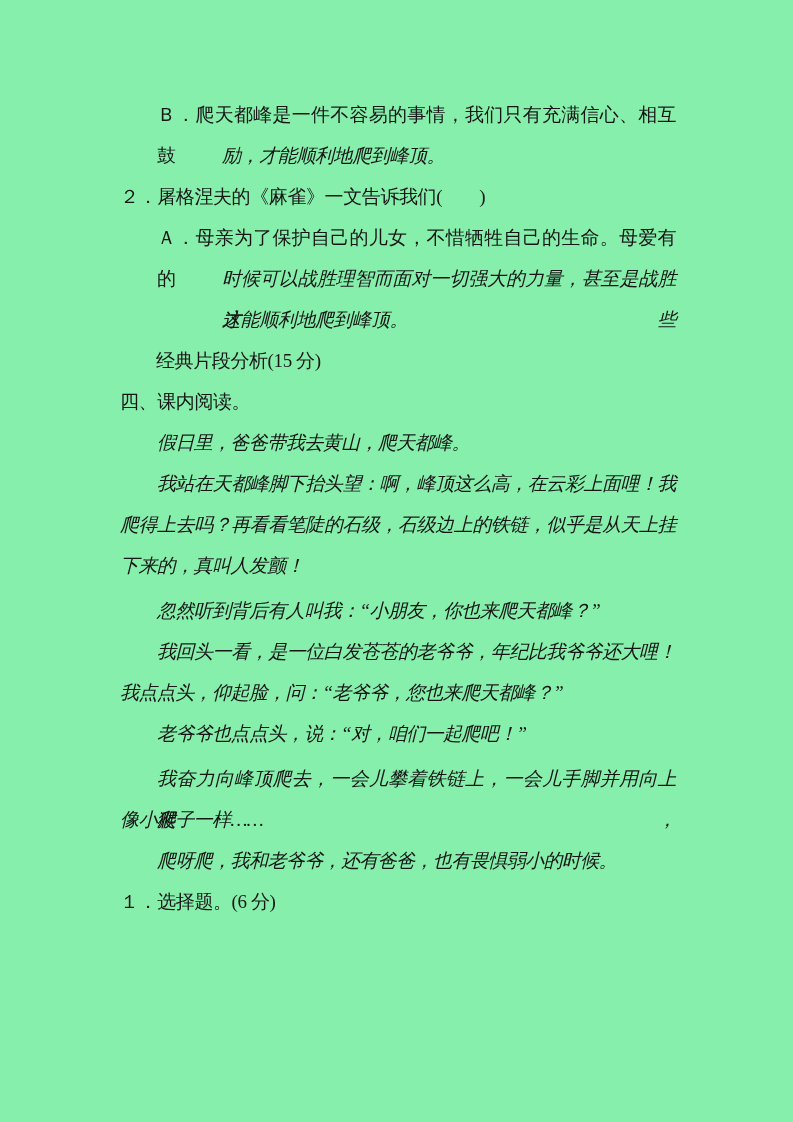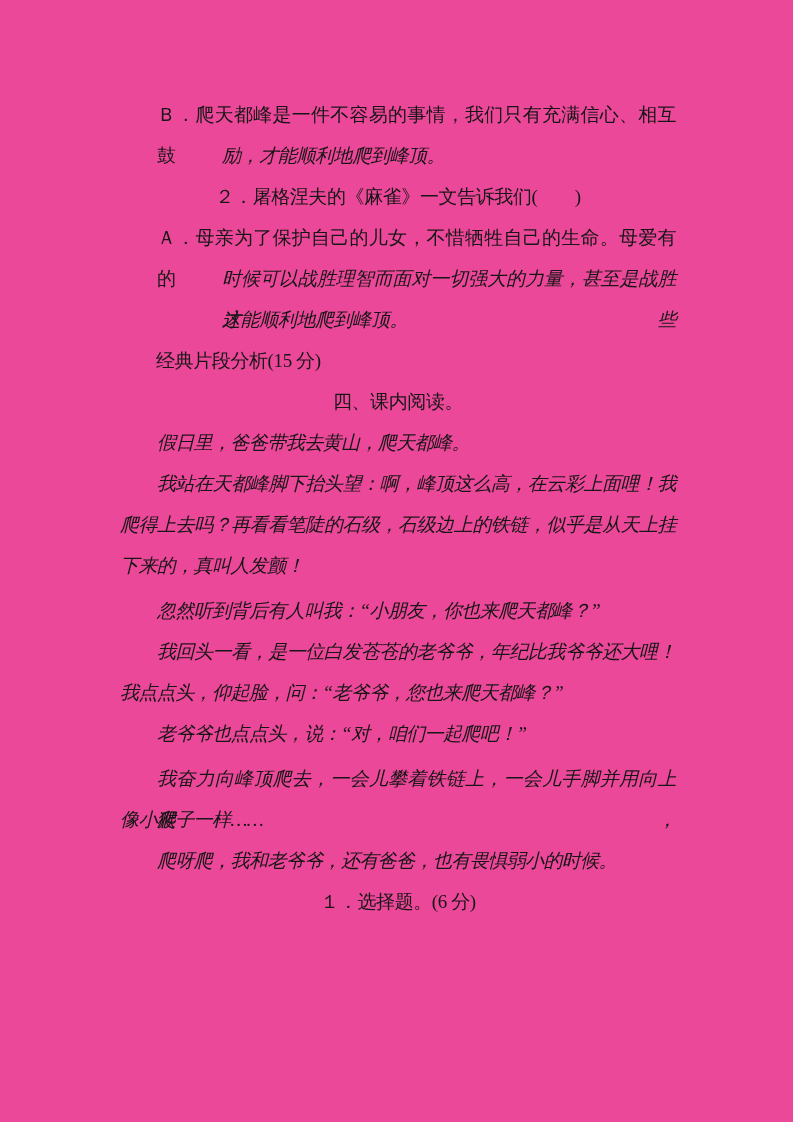--- a/index.html
+++ b/index.html
@@ -4,21 +4,21 @@
 <style>
   html, body {
     margin: 0;
     padding: 0;
     background: #ffffff;
   }
   .page {
     position: relative;
     width: 793px;
     height: 1122px;
-    background: #ec4899;
+    background: #86efac;
     color: #161616;
     font-family: "Liberation Serif", "DejaVu Serif", serif;
     overflow: hidden;
   }
   .text-area {
     position: absolute;
     left: 120px;
     top: 94px;
     width: 556px;
   }
@@ -26,21 +26,21 @@
     height: 41px;
     line-height: 41px;
     font-size: 19px;
     letter-spacing: -0.4px;
     white-space: normal;
   }
   
   .opt-first { margin-left: 37px; }
   .opt-cont  { margin-left: 102px; font-style: italic; }
   
-  .item { margin-left: 0; text-align: center; }
+  .item { margin-left: 0; }
   
   .kai {
     font-style: italic;
     letter-spacing: -0.6px;
     font-family: Liberation Serif, serif;
   }
   .kai-first { margin-left: 37px; }
   .kai-cont  { margin-left: 0; }
   
   .jline {

